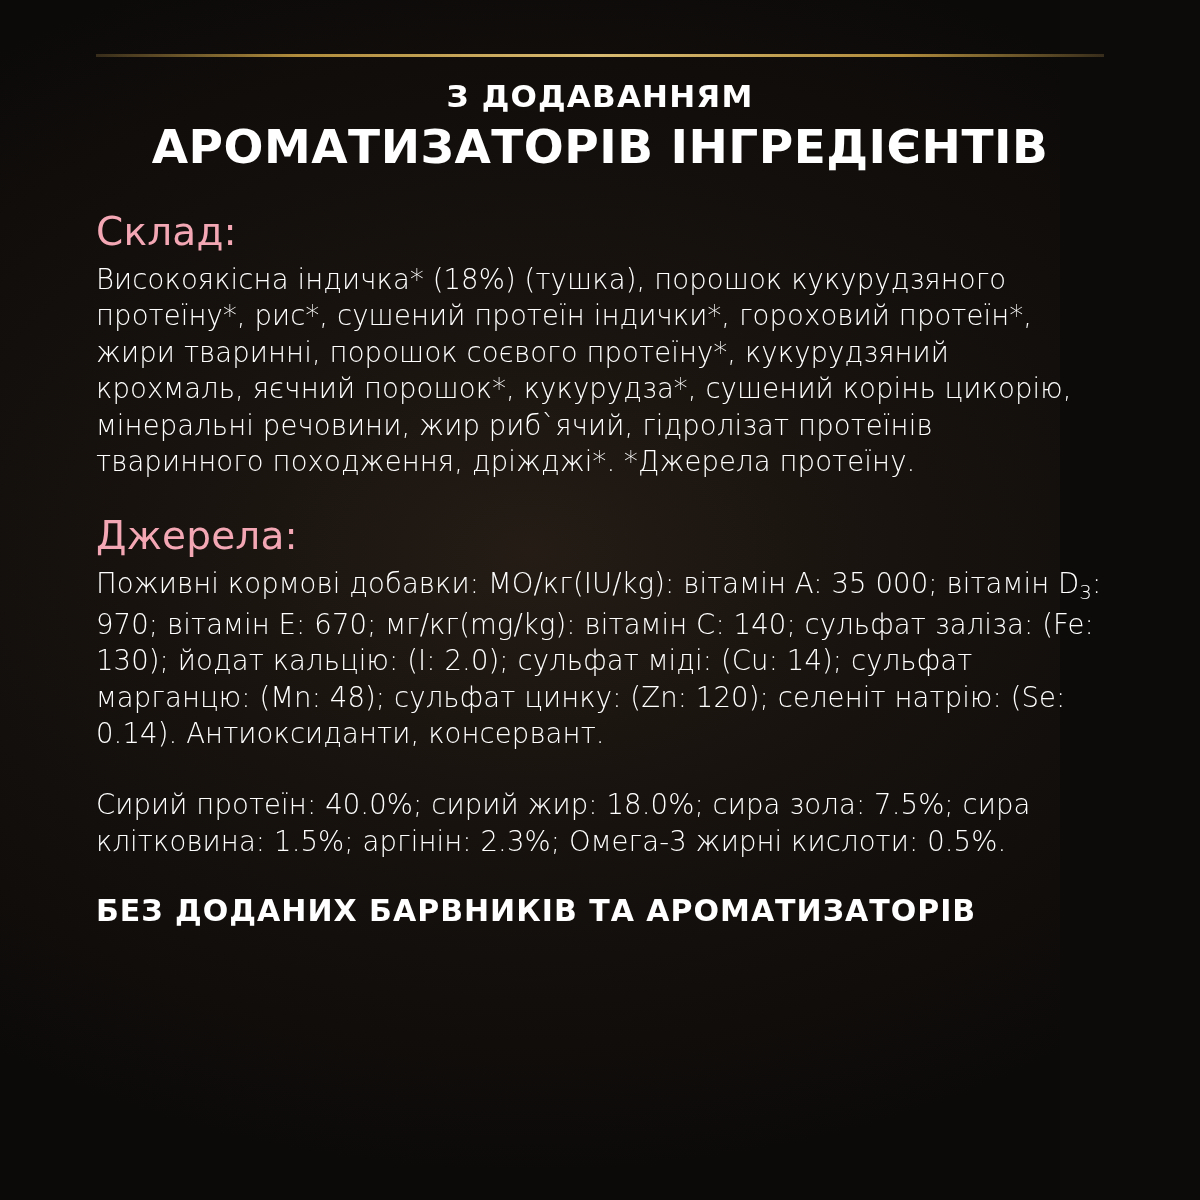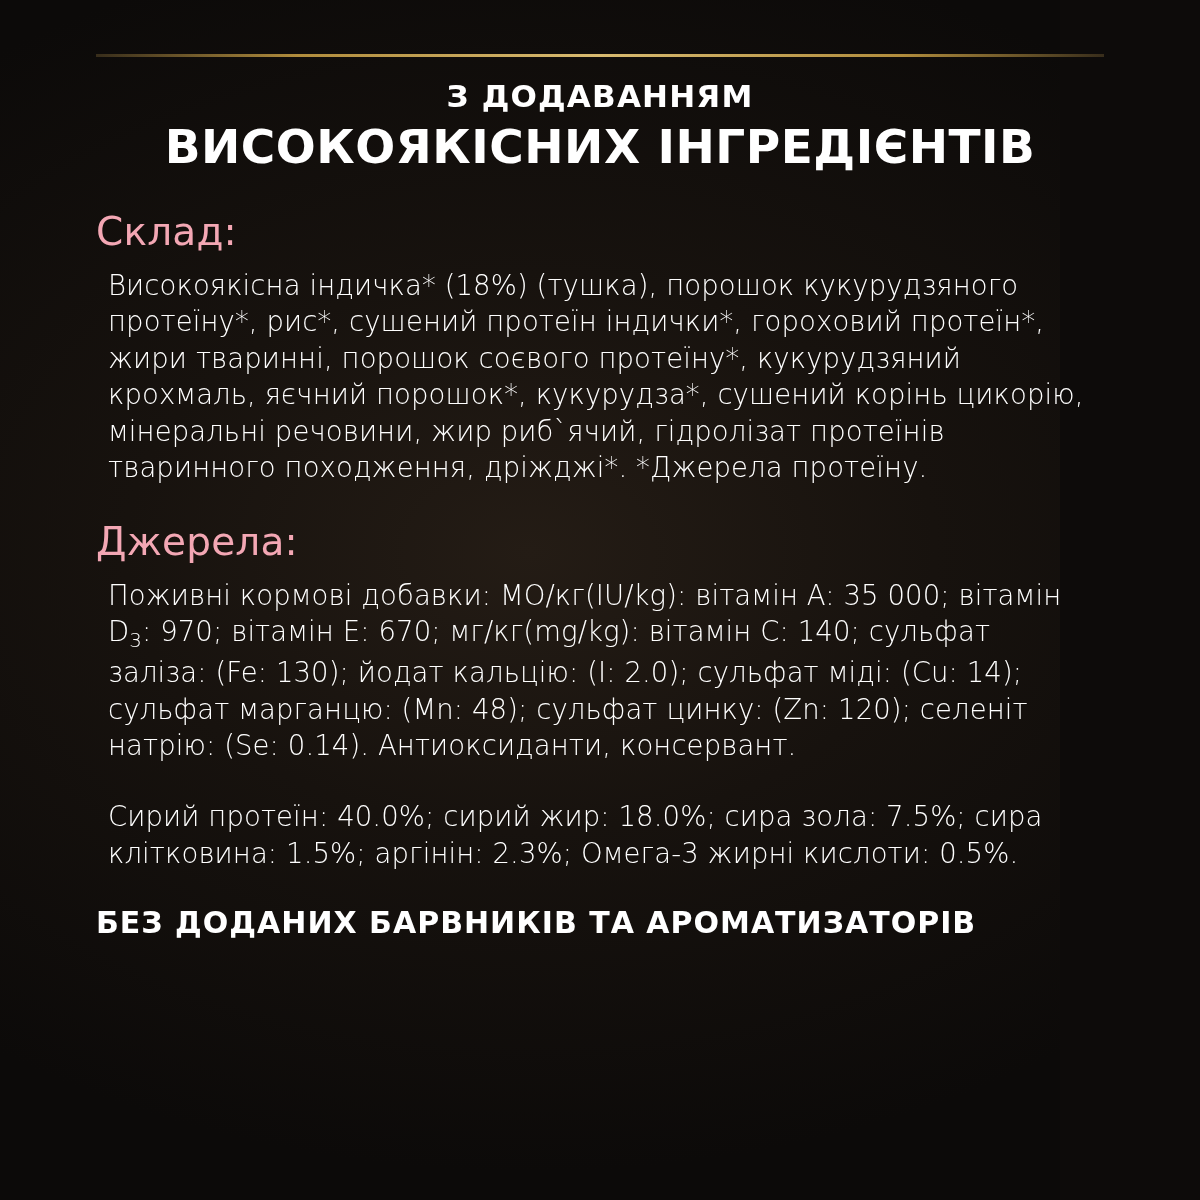--- a/index.html
+++ b/index.html
@@ -66,21 +66,21 @@
     font-size: 39px;
     line-height: 1.15;
     margin: 0 0 6px 0;
     font-weight: normal;
     letter-spacing: .2px;
   }
   .section-body {
     color: #ffffff;
     font-size: 27.5px;
     line-height: 1.33;
-    margin: 12px;
+    margin: 0;
     letter-spacing: .1px;
     font-weight: 300;
   }
   .section-body .sub {
     font-size: 0.72em;
     vertical-align: -0.28em;
   }
   .footer-note {
     margin-top: 34px;
     text-align: left;
@@ -96,21 +96,21 @@
 </head>
 <body>
 
 <div class="page">
 
   <div class="top-rule"></div>
 
   <div class="content">
 
     <div class="kicker">З ДОДАВАННЯМ</div>
-    <div class="headline">ВИСОКОЯКІСНИХ ІНГРЕДІЄНТІВ</div>
+    <div class="headline">АРОМАТИЗАТОРІВ ІНГРЕДІЄНТІВ</div>
 
     <div class="section sec-sklad">
       <div class="section-title">Склад:</div>
       <p class="section-body">Високоякісна індичка* (18%) (тушка), порошок кукурудзяного протеїну*, рис*, сушений протеїн індички*, гороховий протеїн*, жири тваринні, порошок соєвого протеїну*, кукурудзяний крохмаль, яєчний порошок*, кукурудза*, сушений корінь цикорію, мінеральні речовини, жир риб`ячий, гідролізат протеїнів тваринного походження, дріжджі*. *Джерела протеїну.</p>
     </div>
 
     <div class="section sec-dobavky">
       <div class="section-title">Джерела:</div>
       <p class="section-body"><span>Поживні кормові добавки: МО/кг(IU/kg): вітамін A: 35 000; вітамін D</span><span class="sub">3</span><span>: 970; вітамін E: 670; мг/кг(mg/kg): вітамін C: 140; сульфат заліза: (Fe: 130); йодат кальцію: (I: 2.0); сульфат міді: (Cu: 14); сульфат марганцю: (Mn: 48); сульфат цинку: (Zn: 120); селеніт натрію: (Se: 0.14). Антиоксиданти, консервант.</span></p>
     </div>

